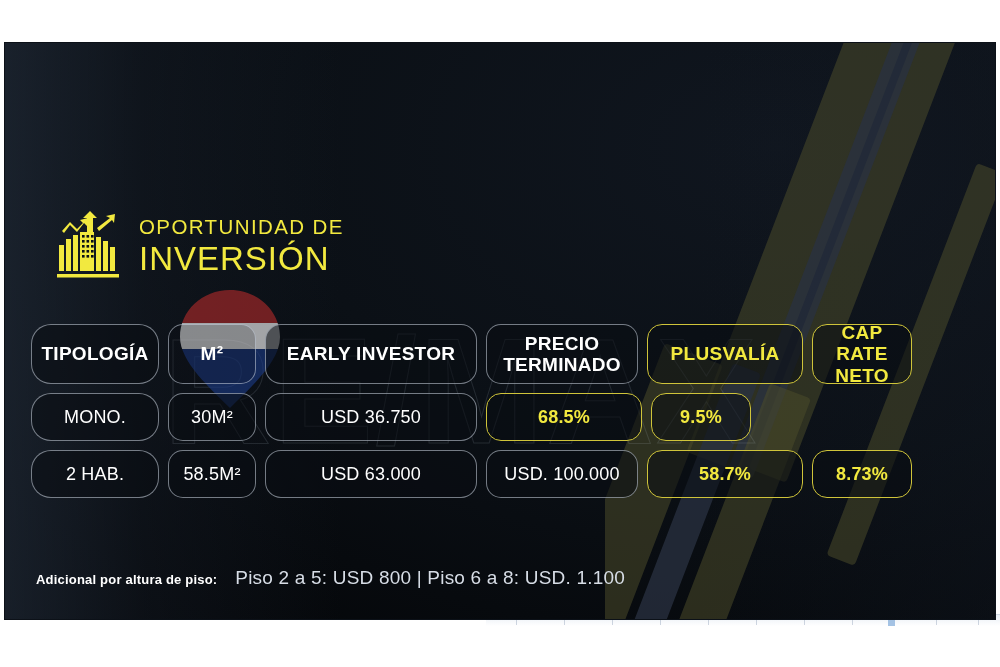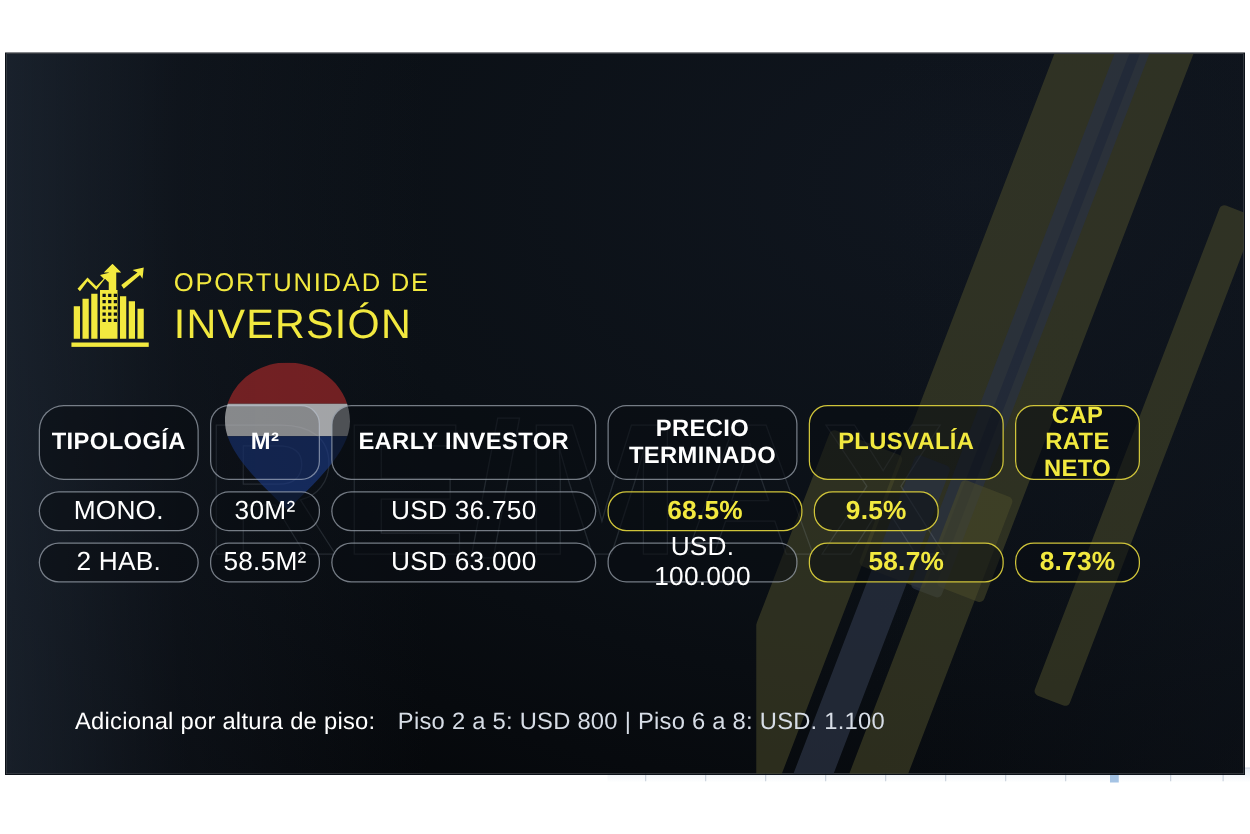--- a/index.html
+++ b/index.html
@@ -154,21 +154,21 @@
     border: 1.4px solid rgba(205,215,228,.55);
     background: rgba(9,13,19,.55);
     display: flex;
     align-items: center;
     justify-content: center;
     text-align: center;
     color: #ffffff;
     padding: 0 8px;
   }
   .row.header .cell { height: 60px; font-size: 19px; font-weight: 700; letter-spacing: .3px; line-height: 1.12; }
-  .row.data .cell   { height: 32px; font-size: 21px; font-weight: 400; letter-spacing: .2px; }
+  .row.data .cell   { height: 48px; font-size: 18px; font-weight: 400; letter-spacing: .2px; }
 
   
   .cell.accent {
     border-color: #cfc43a;
     color: #f2e93f;
   }
   .row.data .cell.accent { font-weight: 700; }
   .row.header .cell.accent { font-weight: 700; }
 
   
@@ -185,21 +185,21 @@
   
   .footer {
     position: absolute;
     left: 31px;
     top: 524px;
     display: flex;
     align-items: baseline;
     gap: 18px;
     white-space: nowrap;
   }
-  .footer-label { color: #ffffff; font-size: 19px; font-weight: 400; letter-spacing: .2px; margin-left: 24px; }
+  .footer-label { color: #ffffff; font-size: 13px; font-weight: 700; letter-spacing: .2px; }
   .footer-value { color: #d7dde6; font-size: 19px; font-weight: 400; letter-spacing: .2px; }
 </style>
 </head>
 <body>
 
 <div id="page">
 
   <div class="bottom-sliver">
     <span class="blue" style="left:402px"></span>
     <span class="tick" style="left:30px"></span>

